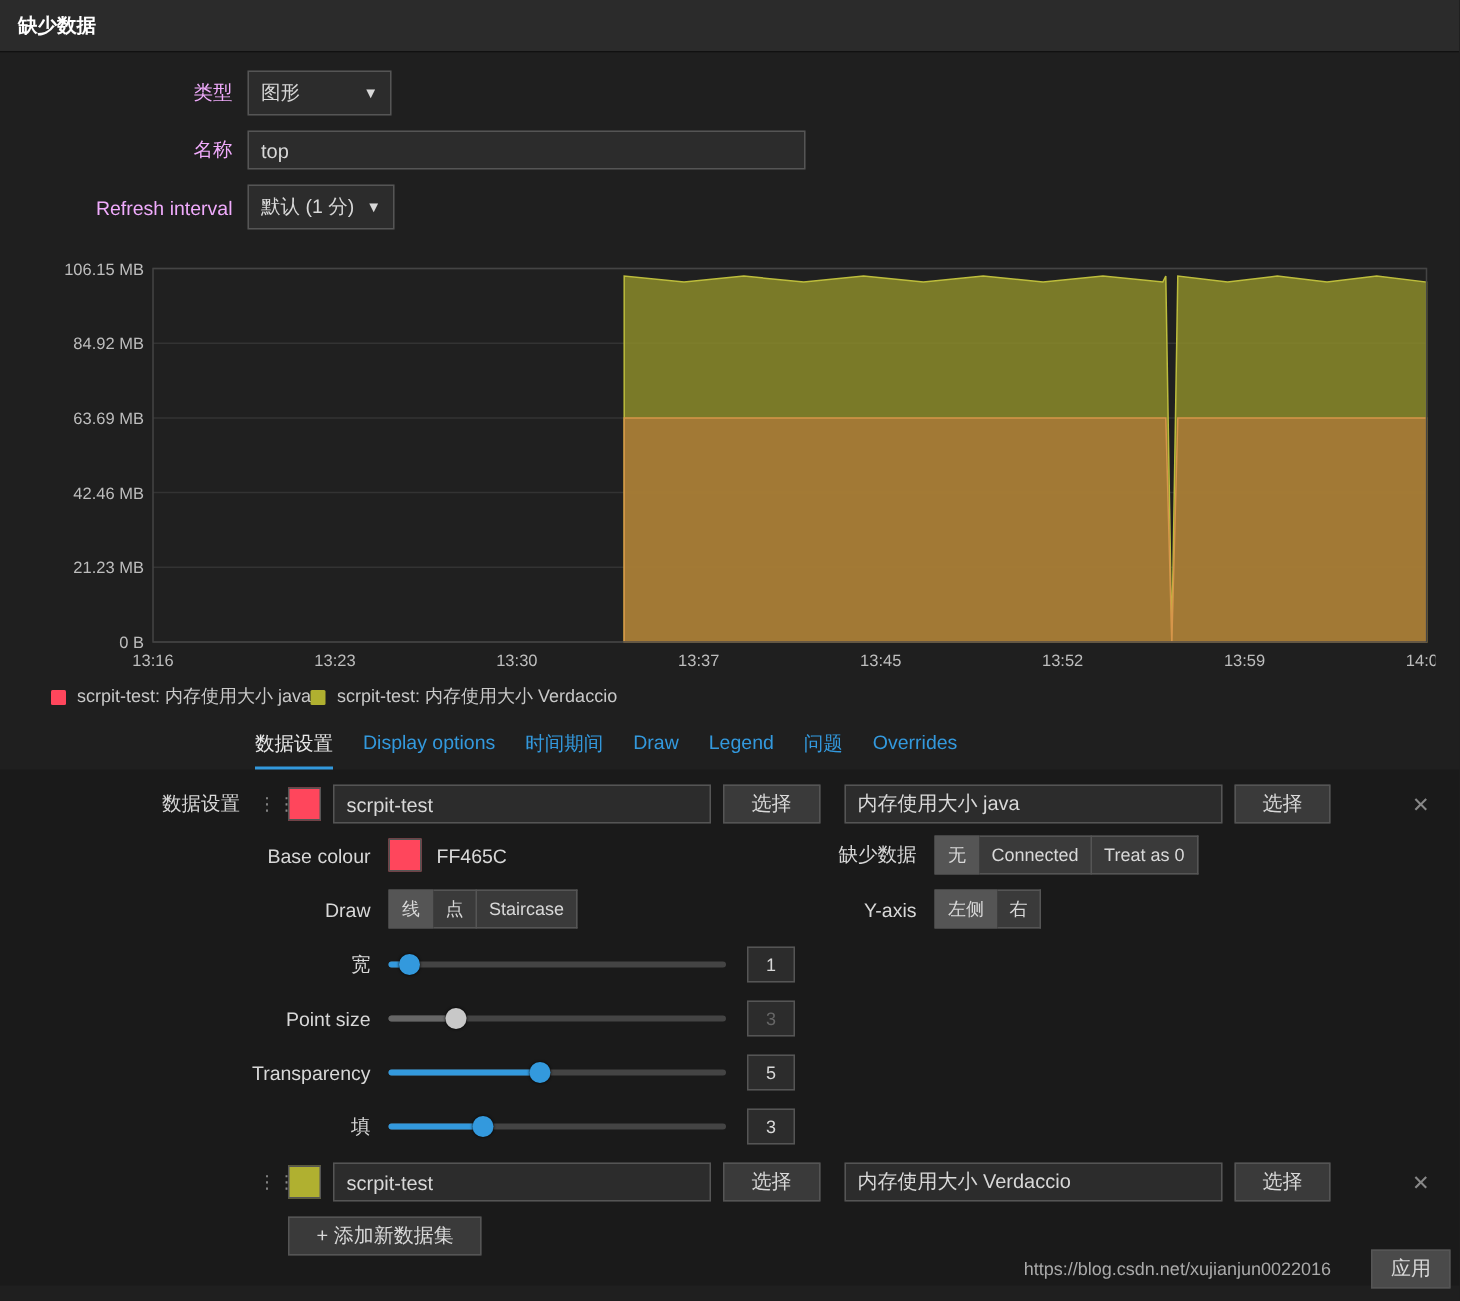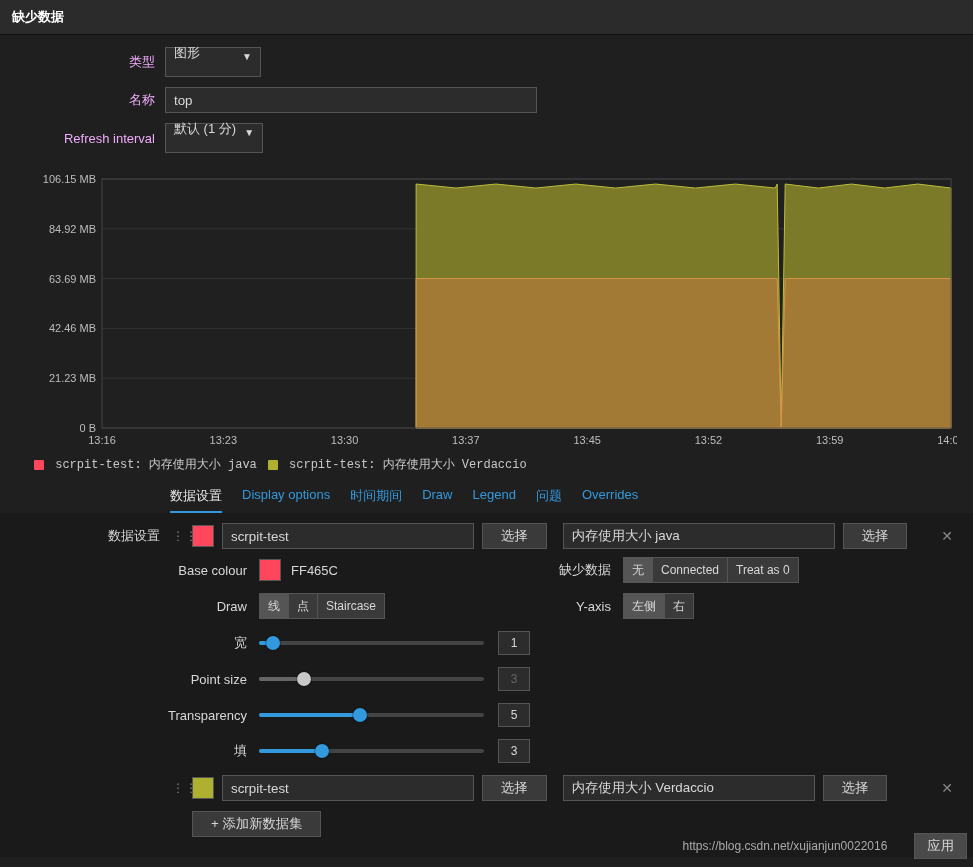--- a/index.html
+++ b/index.html
@@ -34,21 +34,21 @@
       padding-right: 10px;
       color: #f0abfc;
     }
     .select-ctrl {
       background: #2c2c2c;
       border: 1px solid #555;
       color: #d8d8d8;
       height: 26px;
       padding: 14px 8px;
       display: inline-flex;
-      align-items: flex-end;
+      align-items: center;
       justify-content: space-between;
       min-width: 96px;
     }
     .select-ctrl .caret {
       margin-left: 8px;
       font-size: 10px;
     }
     .text-input {
       background: #2c2c2c;
       border: 1px solid #555;
@@ -58,24 +58,23 @@
     }
     .chart-wrap {
       padding: 4px 12px 4px 12px;
     }
     svg.chart { display: block; }
     .legend-row {
       color: #c8c8c8;
       margin-top: 6px;
       font-size: 12px;
       display: flex;
-      gap: 11px;
+      gap: 0;
       align-items: center;
       padding-left: 22px;
-      font-family: Liberation Mono, monospace;
     }
     .legend-sw {
       display: inline-block;
       width: 10px;
       height: 10px;
       margin-right: 4px;
       vertical-align: middle;
       border-radius: 1px;
     }
     .tab-bar {
@@ -281,21 +280,21 @@
 </div>
 
 <div class="settings-panel">
 
   <div class="ds-row">
     <div class="ds-label-col">数据设置</div>
     <span class="grip">⋮⋮</span>
     <div class="color-sw" style="background:#FF465C"></div>
     <input class="text-input" style="width: 252px;" value="scrpit-test">
     <button class="btn">选择</button>
-    <input class="text-input" style="width: 272px; margin-left: 8px;" value="内存使用大小 java">
+    <input class="text-input" style="width: 252px; margin-left: 8px;" value="内存使用大小 java">
     <button class="btn">选择</button>
     <span class="close-x">✕</span>
   </div>
 
   <div class="slider-row">
     <div class="ctrl-label">Base colour</div>
     <div class="color-sw" style="background:#FF465C"></div>
     <span style="margin-left:10px;">FF465C</span>
 
     <div class="right-col-fixed">

